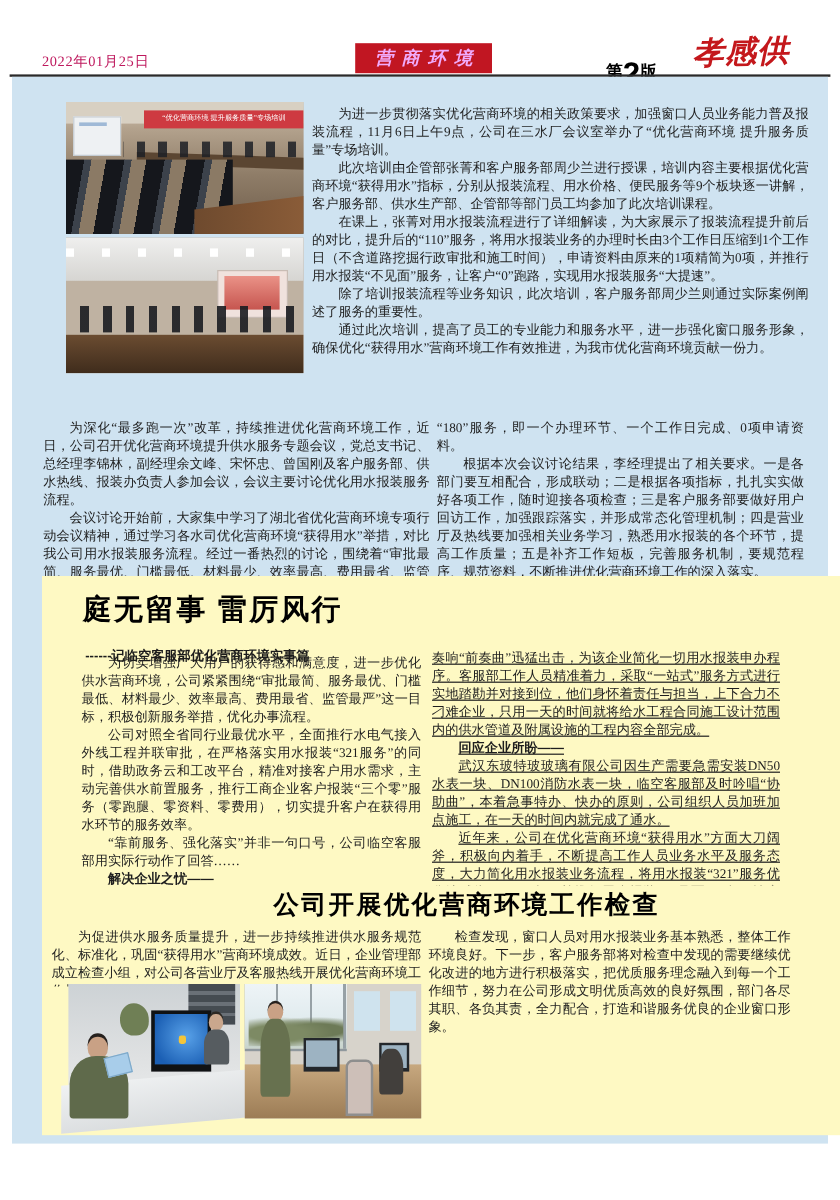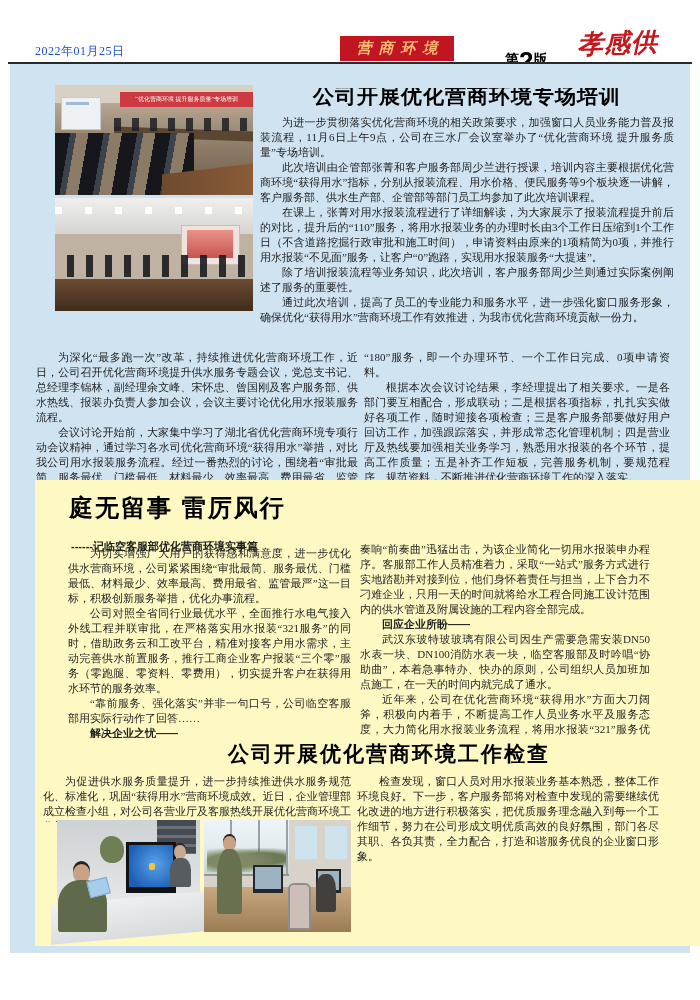--- a/index.html
+++ b/index.html
@@ -1,23 +1,23 @@
 <!DOCTYPE html>
 <html><head>
 <meta charset="utf-8">
 <style>
   * { margin:0; padding:0; box-sizing:border-box; }
   html,body { width:700px; height:1000px; }
   body { background:#ffffff; position:relative; font-family:"Liberation Serif","DejaVu Serif",serif; color:#1c1c1c; overflow:hidden; }
 
   
-  .hdr-date { position:absolute; left:35px; top:43px; font-size:12px; letter-spacing:.5px; color:#1d4ed8; }
-  .hdr-cat { position:absolute; left:296px; top:36px; width:114px; height:25px; background:#c11622; color:#fdba74;
+  .hdr-date { position:absolute; left:35px; top:43px; font-size:12px; letter-spacing:.5px; color:#be185d; }
+  .hdr-cat { position:absolute; left:296px; top:36px; width:114px; height:25px; background:#c11622; color:#f0abfc;
              display:flex; align-items:center; justify-content:center; font-weight:bold; font-size:15px;
-             letter-spacing:7px; padding-left:7px; font-style:italic; font-family:"Liberation Serif",serif;margin-left:44px; }
+             letter-spacing:7px; padding-left:7px; font-style:italic; font-family:"Liberation Serif",serif; }
   .hdr-page { position:absolute; left:505px; top:46px; font-weight:bold; color:#000; }
   .hdr-page .sm { font-size:14px; vertical-align:6px; }
   .hdr-page .big { font-size:26px; font-family:"Liberation Sans","DejaVu Sans",sans-serif; }
   .hdr-logo { position:absolute; left:568px; top:26px; width:100px; text-align:center; color:#c4181c;
               font-size:26px; font-weight:bold; font-style:italic; transform:rotate(-2deg);
               font-family:"Liberation Serif",serif; letter-spacing:1px; }
   .hdr-rule { position:absolute; left:8px; right:8px; top:62px; height:2px; background:#2a2a2a; }
 
   
   .bg { position:absolute; left:10px; top:64px; width:680px; height:889px; background:#cfe3f1; }
@@ -73,21 +73,21 @@
   .a2-colR { position:absolute; left:354px; top:286px; width:306px; height:140px; overflow:hidden; }
 
   
   .panel { position:absolute; left:25px; top:416px; width:692px; height:466px; background:#fef9c3; }
 
   
   .f-title { position:absolute; left:34px; top:12px; font-size:24px; letter-spacing:2px; }
   .f-sub { position:absolute; left:36px; top:47px; font-size:11px; font-weight:bold;
            font-family:"Liberation Sans","DejaVu Sans",sans-serif;margin-top:12px; }
   .f-colL { position:absolute; left:33px; top:66px; width:283px; height:192px; overflow:hidden; }
-  .f-colR { position:absolute; left:325px; top:62px; width:290px; height:196px; overflow:hidden; }
+  .f-colR { position:absolute; left:325px; top:62px; width:290px; height:196px; overflow:hidden;text-decoration:underline; }
 
   
   .a4-title { position:absolute; left:0; top:260px; width:100%; text-align:center; font-size:21px; letter-spacing:2px;padding-left:16px; }
   .a4-colL { position:absolute; left:8px; top:294px; width:308px; height:48px; overflow:hidden; }
   .a4-colR { position:absolute; left:322px; top:294px; width:302px; height:152px; overflow:hidden; }
   .a4-photos { position:absolute; left:22px; top:340px; width:294px; height:112px; display:flex; gap:4px; }
 
   .photoC { position:relative; width:143px; height:112px; background:linear-gradient(180deg,#cdd2d5 0%,#dfe1e2 55%,#eceeef 100%); }
   .pc-shelf { position:absolute; right:3%; top:0; width:27%; height:30%;
               background:repeating-linear-gradient(180deg,#454b51 0 6px,#6a7077 6px 9px); }
@@ -171,21 +171,20 @@
         <div class="pb-lights"></div>
         <div class="pb-screen">
           <div class="pb-slide"></div>
         </div>
         <div class="pb-people"></div>
         <div class="pb-table"></div>
       </div>
     </div>
 
     <div class="a1-text btxt">
-      <div class="a1-title htitle">公司开展优化营商环境专场培训</div>
       <p>为进一步贯彻落实优化营商环境的相关政策要求，加强窗口人员业务能力普及报装流程，11月6日上午9点，公司在三水厂会议室举办了“优化营商环境 提升服务质量”专场培训。</p>
       <p>此次培训由企管部张菁和客户服务部周少兰进行授课，培训内容主要根据优化营商环境“获得用水”指标，分别从报装流程、用水价格、便民服务等9个板块逐一讲解，客户服务部、供水生产部、企管部等部门员工均参加了此次培训课程。</p>
       <p>在课上，张菁对用水报装流程进行了详细解读，为大家展示了报装流程提升前后的对比，提升后的“110”服务，将用水报装业务的办理时长由3个工作日压缩到1个工作日（不含道路挖掘行政审批和施工时间），申请资料由原来的1项精简为0项，并推行用水报装“不见面”服务，让客户“0”跑路，实现用水报装服务“大提速”。</p>
       <p>除了培训报装流程等业务知识，此次培训，客户服务部周少兰则通过实际案例阐述了服务的重要性。</p>
       <p>通过此次培训，提高了员工的专业能力和服务水平，进一步强化窗口服务形象，确保优化“获得用水”营商环境工作有效推进，为我市优化营商环境贡献一份力。</p>
     </div>
 
     <div class="a2-colL btxt">
       <p>为深化“最多跑一次”改革，持续推进优化营商环境工作，近日，公司召开优化营商环境提升供水服务专题会议，党总支书记、总经理李锦林，副经理余文峰、宋怀忠、曾国刚及客户服务部、供水热线、报装办负责人参加会议，会议主要讨论优化用水报装服务流程。</p>
       <p>会议讨论开始前，大家集中学习了湖北省优化营商环境专项行动会议精神，通过学习各水司优化营商环境“获得用水”举措，对比我公司用水报装服务流程。经过一番热烈的讨论，围绕着“审批最简、服务最优、门槛最低、材料最少、效率最高、费用最省、监管最严”这一目标，会议决定将全省推行的用水报装“321服务”优化为</p>

